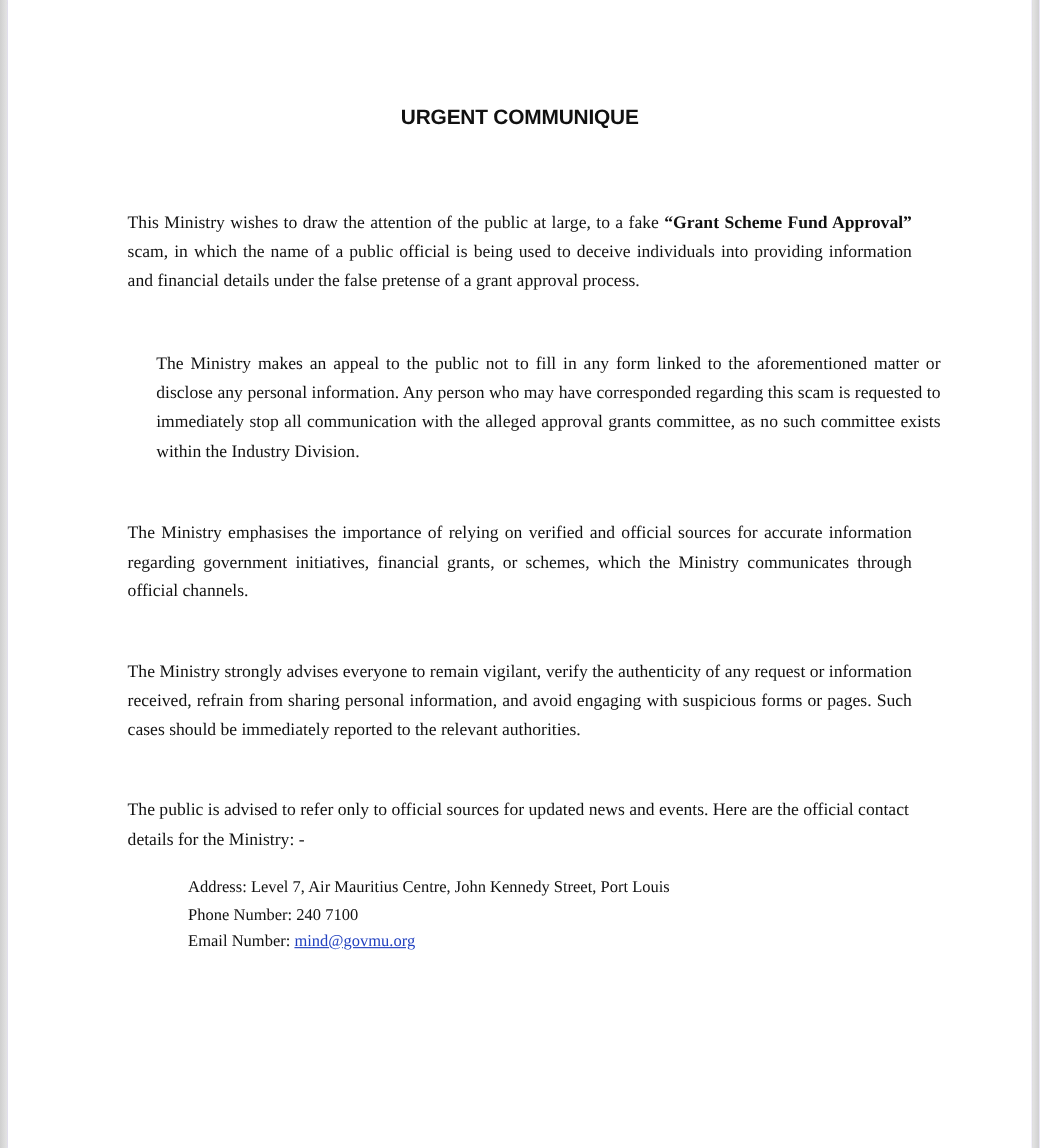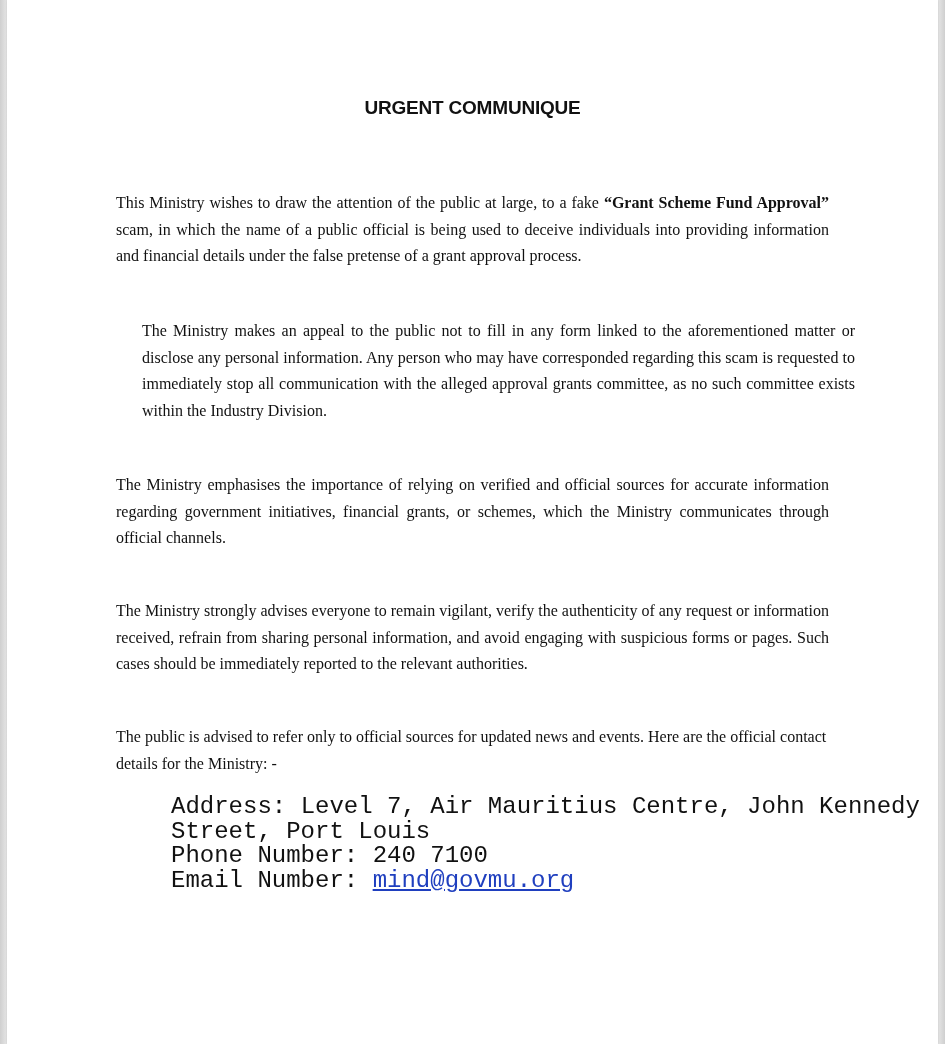--- a/index.html
+++ b/index.html
@@ -60,22 +60,22 @@
     .p1 { top: 190px; }
     .p2 { top: 318px; margin-left: 26px; }
     .p3 { top: 472px; }
     .p4 { top: 598px; }
     .p5 { top: 724px; text-align: left; }
     .bold { font-weight: bold; }
     .contact {
       position: absolute;
       left: 171px;
       top: 795px;
-      font-family: Liberation Mono, monospace;
-      font-size: 24px;
+      font-family: Liberation Serif, serif;
+      font-size: 15px;
       line-height: 24.5px;
       color: #111;
     }
     .contact a {
       color: #1f3fbf;
       text-decoration: underline;
     }
     .date {
       position: absolute;
       right: 116px;

